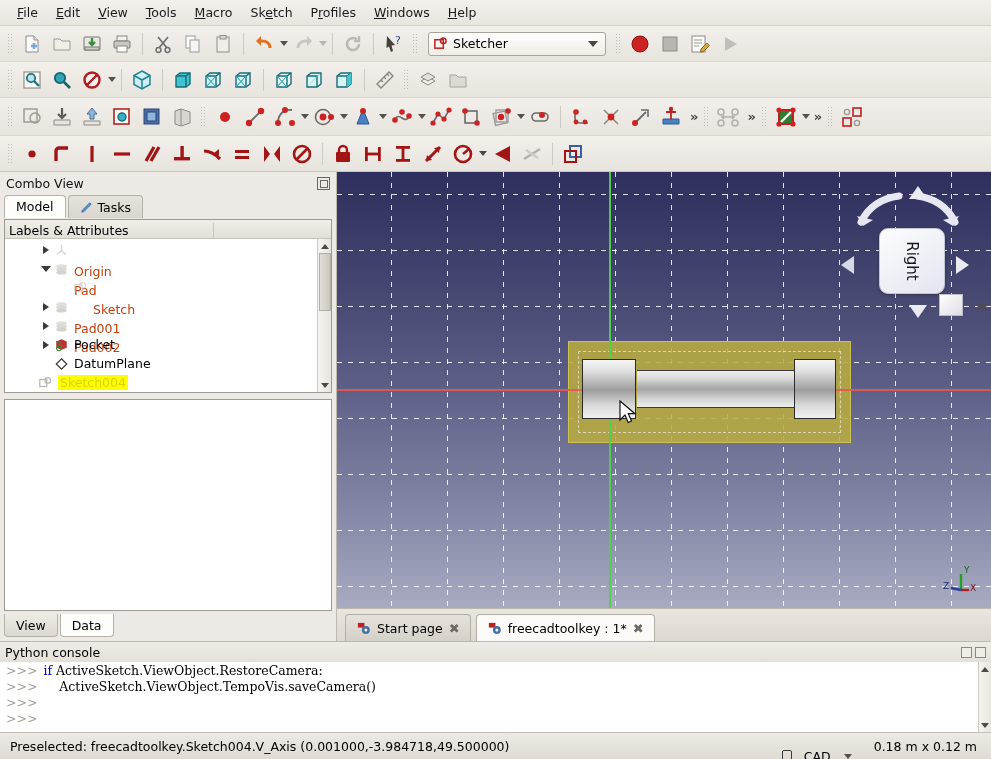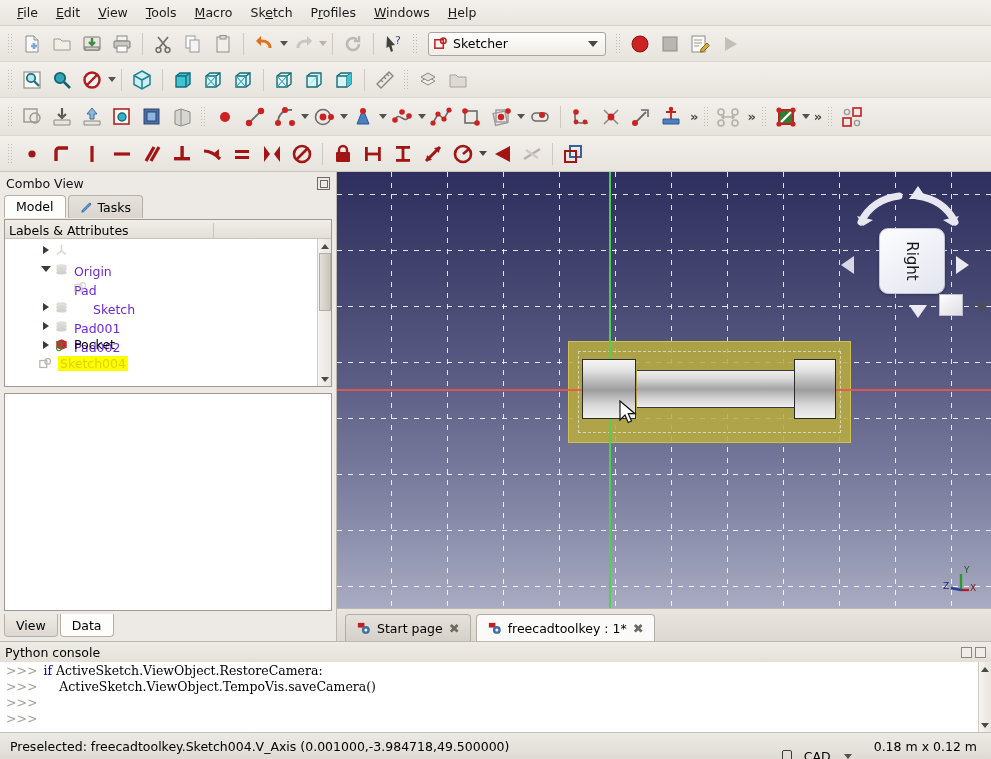--- a/index.html
+++ b/index.html
@@ -71,21 +71,21 @@
              padding-left:4px; font-size:12.5px; }
   .treehdr span { display:block; width:205px; border-right:1px solid #c8c3bb; }
   .treebody { flex:1; overflow:hidden; position:relative; padding-top:1px; }
   .trow { height:19px; display:flex; align-items:center; font-size:12.5px; white-space:nowrap; }
   .trow .exp { width:14px; display:flex; align-items:center; justify-content:center; }
   .tri { width:0;height:0;border-top:4px solid transparent;border-bottom:4px solid transparent;
          border-left:6px solid #3d3935; }
   .tri.open { border-left:5px solid transparent;border-right:5px solid transparent;
               border-top:6px solid #3d3935; border-bottom:none; }
   .ticon { width:17px; height:15px; margin-right:4px; display:flex; align-items:center; justify-content:center;}
-  .tlabel.dim { color:#6d28d9;margin-top:44px; }
+  .tlabel.dim { color:#c2410c;margin-top:44px; }
   .tlabel.hl { background:#fffd00; color:#d8d400; padding:0 2px; }
 
   .vscroll { position:absolute; right:0; top:0; width:14px; height:100%;
              background:linear-gradient(90deg,#f6f4f1,#e8e4de); border-left:1px solid #cfcac2;
              display:flex; flex-direction:column; align-items:center; }
   .sbtn { width:13px; height:14px; display:flex; align-items:center; justify-content:center; }
   .sup { width:0;height:0;border-left:4px solid transparent;border-right:4px solid transparent;border-bottom:5px solid #4d4943;}
   .sdn { width:0;height:0;border-left:4px solid transparent;border-right:4px solid transparent;border-top:5px solid #4d4943;}
   .sthumb { width:12px; background:linear-gradient(90deg,#e3dfd8,#cac5bd); border:1px solid #b2ada5; }
 
@@ -821,20 +821,29 @@
                   <i class="tri"></i>
                 </span>
                 <span class="ticon">
                   <svg width="15" height="14" viewBox="0 0 16 16">
                     <path d="M2 4l6-2.5L14 4v7l-6 2.5L2 11z" fill="#c03030"></path>
                     <path d="M2 4l6 2.5v7" stroke="#3f7f3f" stroke-width="1.4" fill="none"></path>
                     <circle cx="5" cy="12" r="2.6" fill="none" stroke="#2e8b2e" stroke-width="1.2"></circle>
                   </svg>
                 </span>
                 <span class="tlabel">Pocket</span>
+              </div>
+              <div class="trow" style="padding-left: 34px;">
+                <span class="exp"></span>
+                <span class="ticon">
+                  <svg width="15" height="14" viewBox="0 0 16 16">
+                    <path d="M8 2l6 6-6 6-6-6z" fill="#fff" stroke="#3a3a3a" stroke-width="1.4"></path>
+                  </svg>
+                </span>
+                <span class="tlabel">DatumPlane</span>
               </div>
               <div class="trow" style="padding-left: 18px;">
                 <span class="exp"></span>
                 <span class="ticon">
                   <svg width="15" height="14" viewBox="0 0 16 16">
                     <rect x="1.5" y="4" width="8" height="8" fill="none" stroke="#b9b5ae" stroke-width="1.4"></rect>
                     <circle cx="10.5" cy="5" r="3.2" fill="none" stroke="#b9b5ae" stroke-width="1.4"></circle>
                   </svg>
                 </span>
                 <span class="tlabel hl">Sketch004</span>

